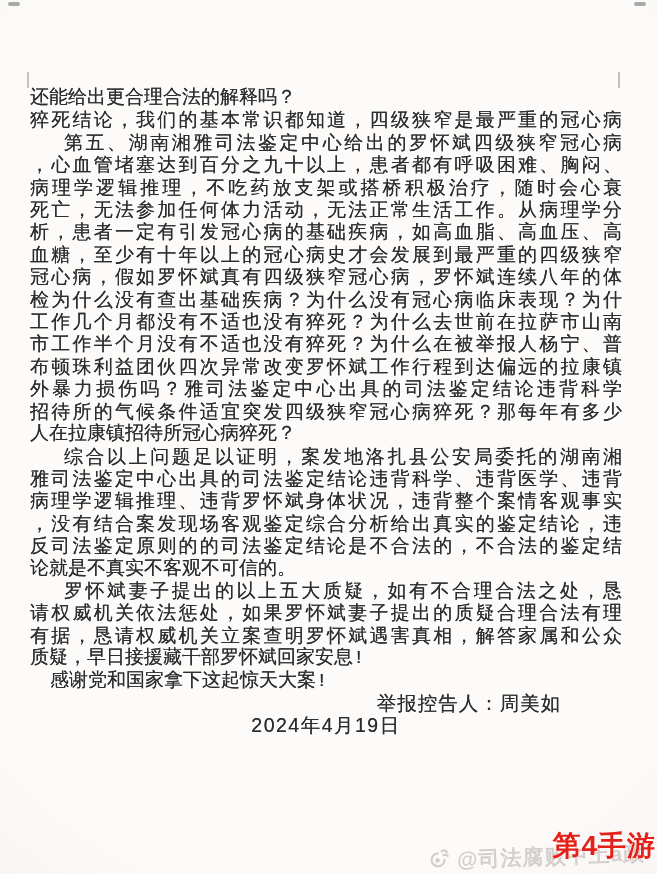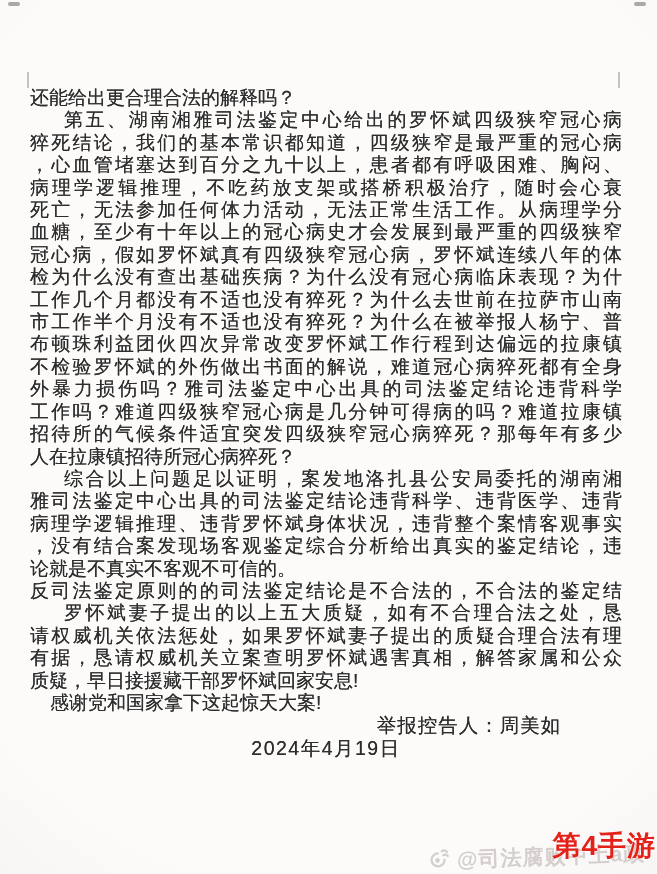--- a/index.html
+++ b/index.html
@@ -31,21 +31,21 @@
   .line {
     font-size: 19px;
     line-height: 22.4px;
     letter-spacing: 0;
     word-break: break-all;
     text-align: justify;
     text-align-last: justify;
     text-shadow: 0 0 0.6px rgba(45,45,45,0.85);
     white-space: normal;
   }
-  .line.end { text-align-last: left; }
+  .line.end { text-align-last: left; font-family: Liberation Mono, monospace; }
   .line.indent { text-indent: 34px; }
   .line.indent-sm { text-indent: 20px; }
 
   .sig {
     font-size: 19.5px;
     line-height: 22.4px;
     text-shadow: 0 0 0.6px rgba(45,45,45,0.85);
     text-align: center;
   }
   .sig.name { margin-left: 286px; letter-spacing: 1px; }
@@ -75,42 +75,41 @@
 </head>
 <body>
 
 <div class="speck left"></div>
 <div class="speck right"></div>
 <div class="crop-tick left"></div>
 <div class="crop-tick right"></div>
 
 <div class="doc">
   <div class="line end">还能给出更合理合法的解释吗？</div>
+  <div class="line">猝死结论，我们的基本常识都知道，四级狭窄是最严重的冠心病</div>
   <div class="line indent">第五、湖南湘雅司法鉴定中心给出的罗怀斌四级狭窄冠心病</div>
-  <div class="line">猝死结论，我们的基本常识都知道，四级狭窄是最严重的冠心病</div>
   <div class="line">，心血管堵塞达到百分之九十以上，患者都有呼吸困难、胸闷、</div>
   <div class="line">病理学逻辑推理，不吃药放支架或搭桥积极治疗，随时会心衰</div>
   <div class="line">死亡，无法参加任何体力活动，无法正常生活工作。从病理学分</div>
+  <div class="line">析，患者一定有引发冠心病的基础疾病，如高血脂、高血压、高</div>
   <div class="line">血糖，至少有十年以上的冠心病史才会发展到最严重的四级狭窄</div>
   <div class="line">冠心病，假如罗怀斌真有四级狭窄冠心病，罗怀斌连续八年的体</div>
   <div class="line">检为什么没有查出基础疾病？为什么没有冠心病临床表现？为什</div>
   <div class="line">工作几个月都没有不适也没有猝死？为什么去世前在拉萨市山南</div>
   <div class="line">市工作半个月没有不适也没有猝死？为什么在被举报人杨宁、普</div>
   <div class="line">布顿珠利益团伙四次异常改变罗怀斌工作行程到达偏远的拉康镇</div>
-  <div class="line">不检验罗怀斌的外伤做出书面的解说，难道冠心病猝死都有全身</div>
   <div class="line">外暴力损伤吗？雅司法鉴定中心出具的司法鉴定结论违背科学</div>
-  <div class="line">工作吗？难道四级狭窄冠心病是几分钟可得病的吗？难道拉康镇</div>
   <div class="line">招待所的气候条件适宜突发四级狭窄冠心病猝死？那每年有多少</div>
   <div class="line end">人在拉康镇招待所冠心病猝死？</div>
   <div class="line indent">综合以上问题足以证明，案发地洛扎县公安局委托的湖南湘</div>
   <div class="line">雅司法鉴定中心出具的司法鉴定结论违背科学、违背医学、违背</div>
   <div class="line">病理学逻辑推理、违背罗怀斌身体状况，违背整个案情客观事实</div>
   <div class="line">，没有结合案发现场客观鉴定综合分析给出真实的鉴定结论，违</div>
+  <div class="line">反司法鉴定原则的的司法鉴定结论是不合法的，不合法的鉴定结</div>
   <div class="line end">论就是不真实不客观不可信的。</div>
-  <div class="line">反司法鉴定原则的的司法鉴定结论是不合法的，不合法的鉴定结</div>
   <div class="line indent">罗怀斌妻子提出的以上五大质疑，如有不合理合法之处，恳</div>
   <div class="line">请权威机关依法惩处，如果罗怀斌妻子提出的质疑合理合法有理</div>
   <div class="line">有据，恳请权威机关立案查明罗怀斌遇害真相，解答家属和公众</div>
   <div class="line end">质疑，早日接援藏干部罗怀斌回家安息!</div>
   <div class="line indent-sm end">感谢党和国家拿下这起惊天大案!</div>
   <div class="sig name">举报控告人：周美如</div>
   <div class="sig date">2024年4月19日</div>
 </div>
 
 <div class="watermark-row">

